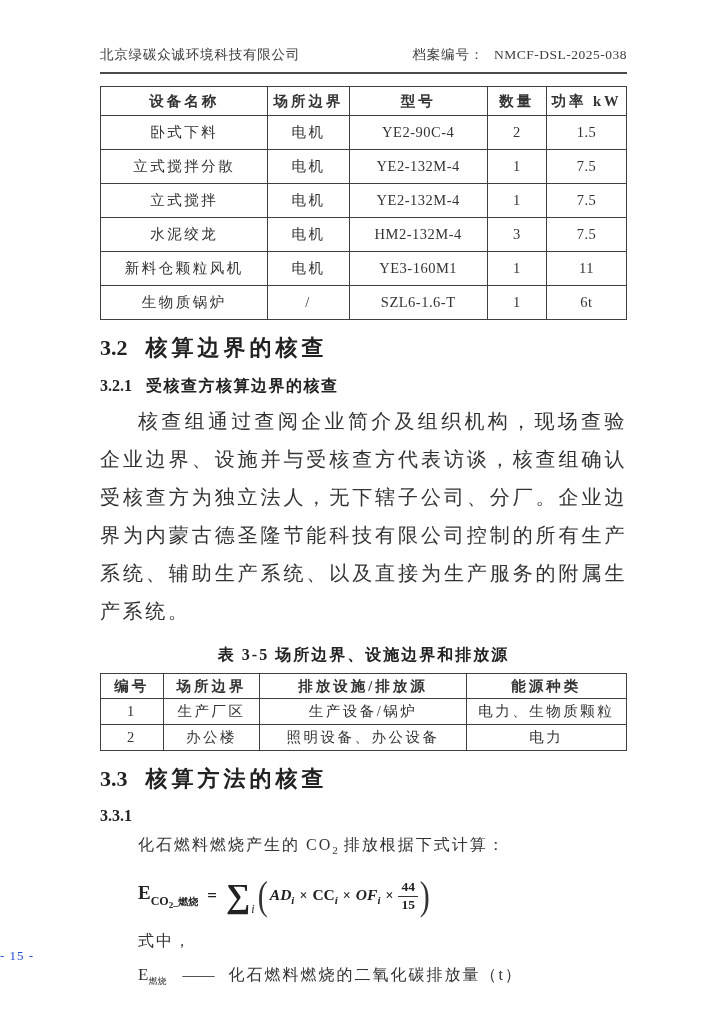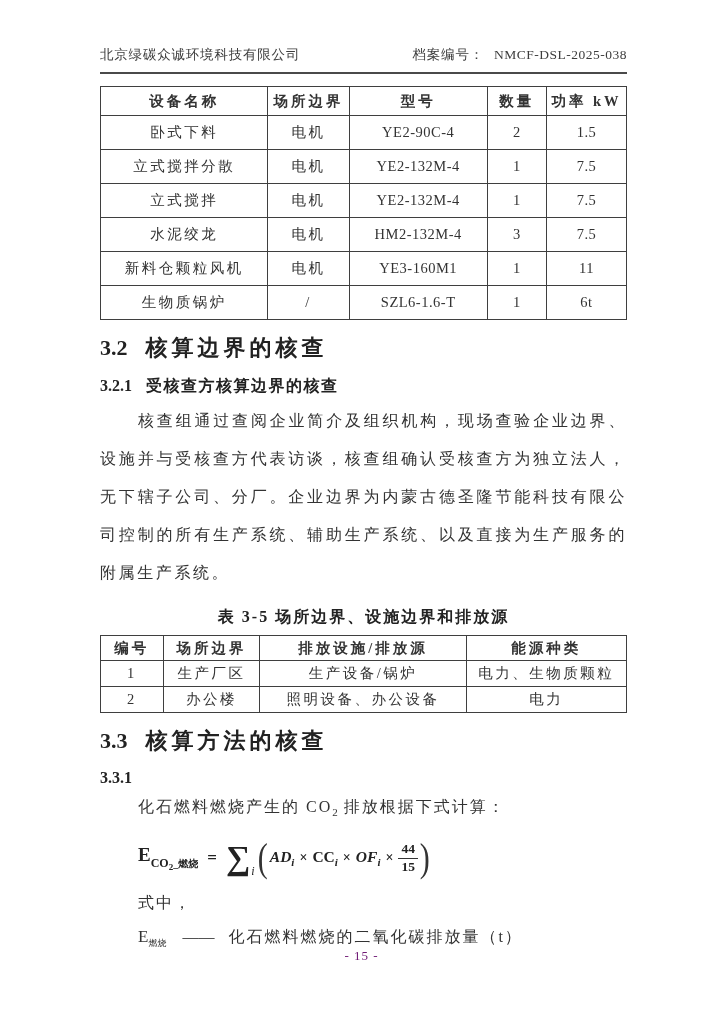--- a/index.html
+++ b/index.html
@@ -64,21 +64,21 @@
   .subsec-heading {
     margin-top:13px; font-weight:bold; font-size:16px; letter-spacing:1.5px;
     display:flex; align-items:baseline; color:#222;
   }
   .subsec-heading .sec-num { letter-spacing:0; margin-right:14px; }
   .subsec-heading sub { font-size:10px; letter-spacing:0; }
 
   
   .body-para {
     margin-top:5px;
-    font-size:16px; line-height:38px; letter-spacing:2.6px;
+    font-size:20px; line-height:38px; letter-spacing:2.6px;
     text-align:justify; text-indent:38px; color:#333;
   }
   .table-caption {
     margin-top:15px; text-align:center; font-weight:bold;
     font-size:16px; letter-spacing:2px; color:#222;
   }
   .indent-line {
     margin-top:8px; padding-left:38px;
     font-size:16px; letter-spacing:2px; line-height:24px; color:#333;
   }
@@ -111,21 +111,21 @@
     font-size:16px; letter-spacing:2px; color:#333;
     display:flex; align-items:baseline;
   }
   .definition .sym { font-size:17px; letter-spacing:0; }
   .definition .sym-sub { font-size:9px; vertical-align:-4px; letter-spacing:0; }
   .definition .dash { margin:0 14px 0 16px; letter-spacing:0; }
 
   
   .page-footer {
     position:absolute; left:0; right:0; bottom:60px;
-    text-align:center; font-size:13px; color:#701a75; letter-spacing:1px;
+    font-size:13px; color:#1d4ed8; letter-spacing:1px;
   }
 </style>
 </head>
 <body>
 
 <div class="page">
   <div class="content">
 
     <div class="doc-header">
       <span>北京绿碳众诚环境科技有限公司</span>

